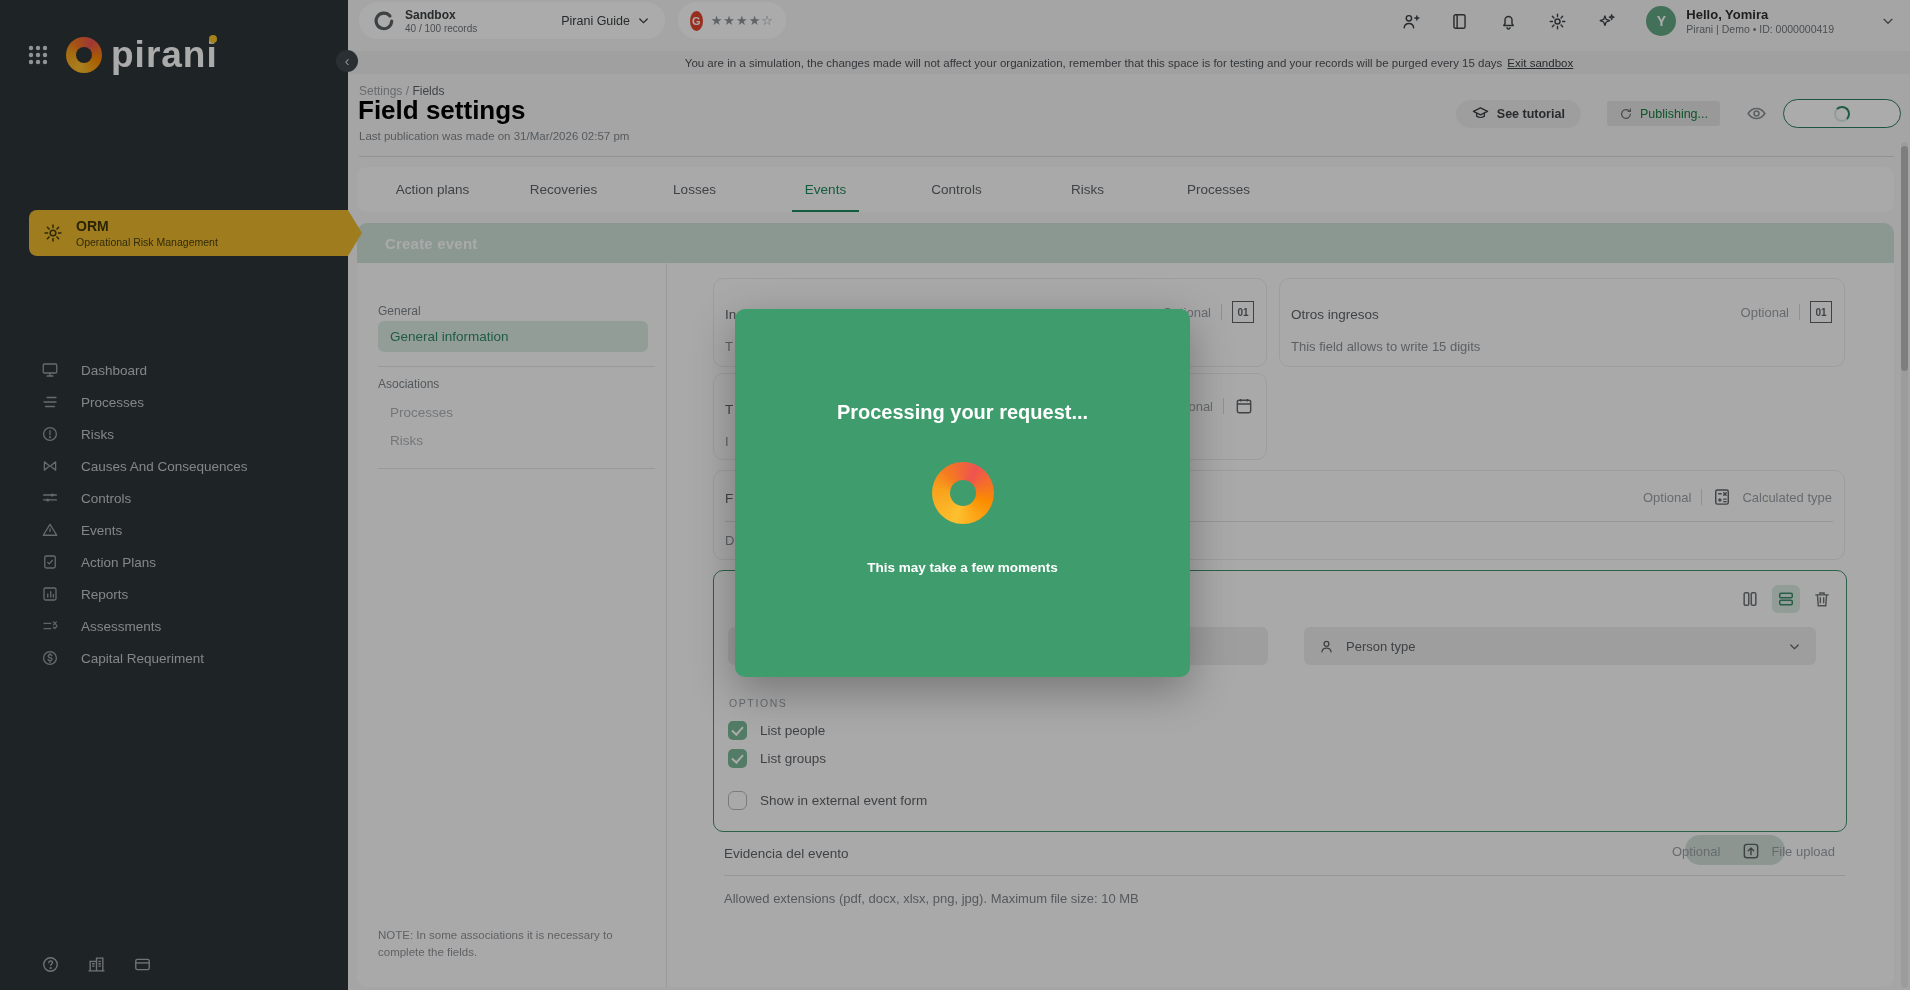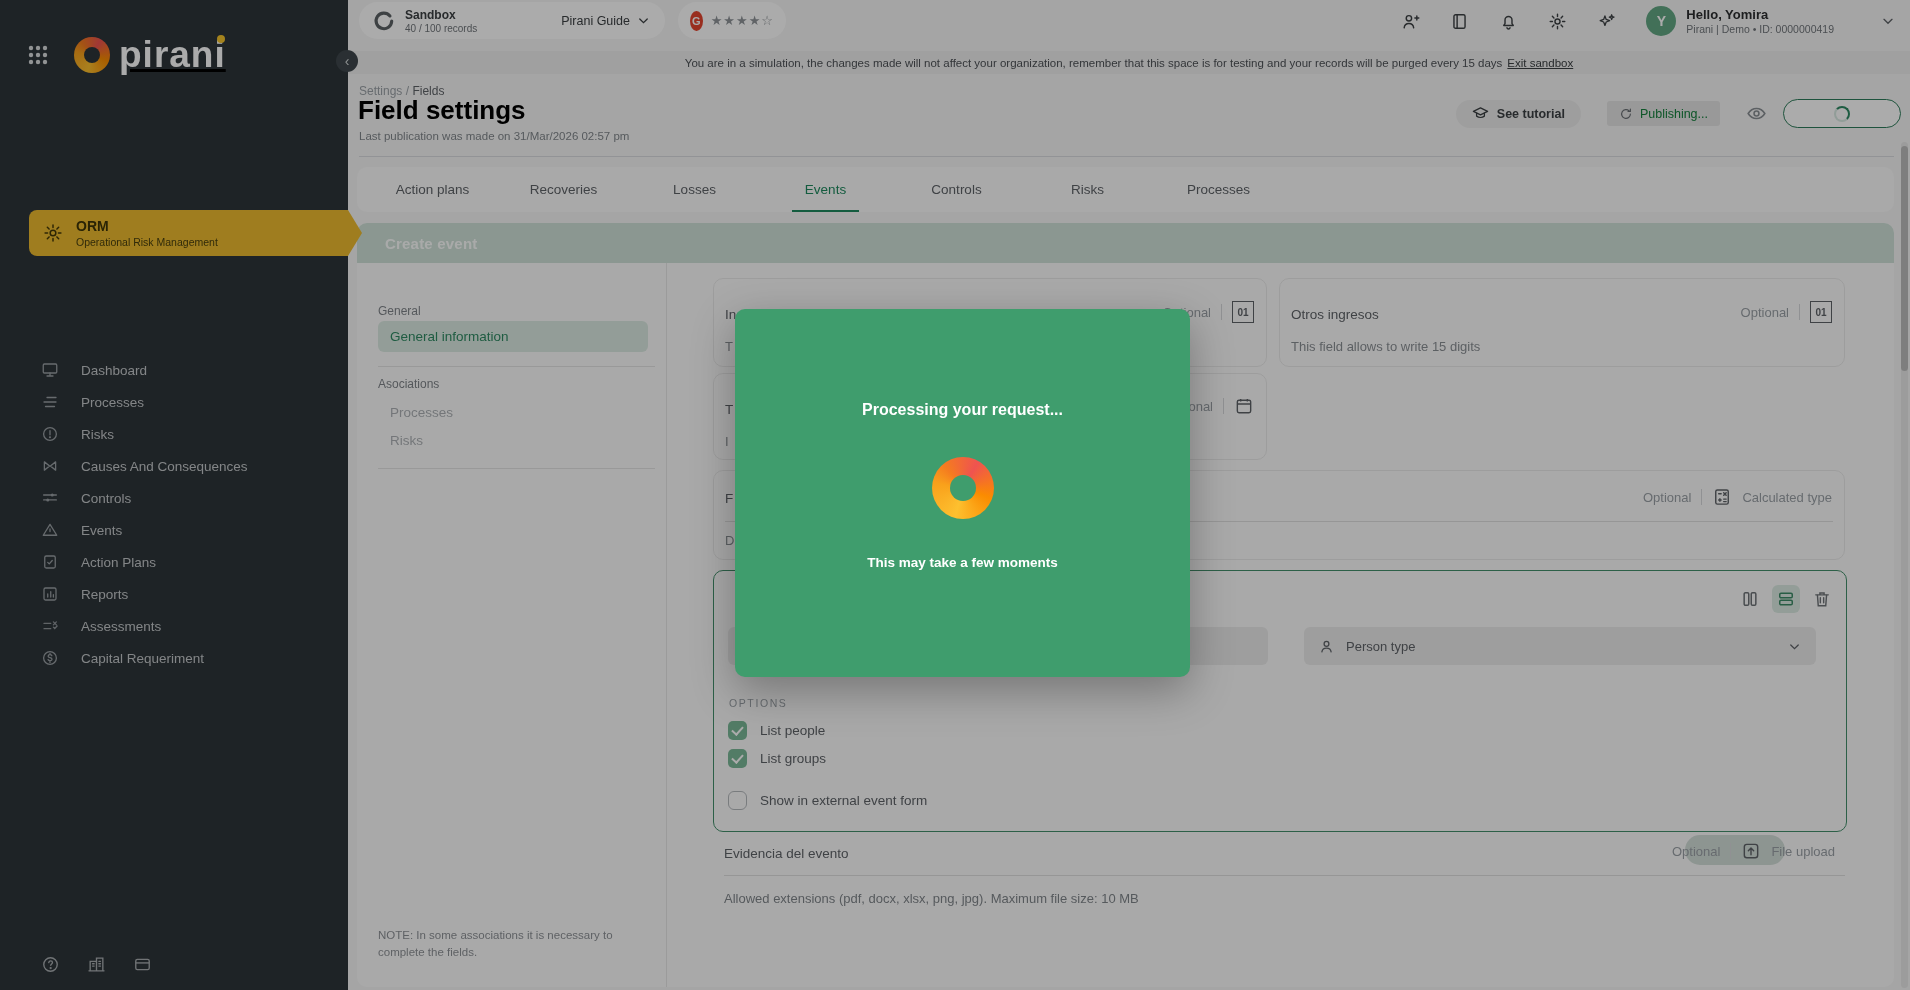--- a/index.html
+++ b/index.html
@@ -2,21 +2,21 @@
 <html><head>
 <meta charset="utf-8">
 <style>
   * { box-sizing: border-box; margin: 0; padding: 0; }
   html,body { width:1910px; height:990px; }
   body { font-family: "Liberation Sans", sans-serif; background:#555; }
   .app { position:relative; width:1910px; height:990px; background:#f7f7f7; overflow:hidden; }
 
   
   .sidebar { position:absolute; left:0; top:0; width:348px; height:990px; background:#2e353a; z-index:10; }
-  .sb-top { position:absolute; top:36px; left:26px; display:flex; align-items:center; gap:24px;text-decoration:underline; }
+  .sb-top { position:absolute; top:36px; left:26px; display:flex; align-items:center; gap:16px; }
   .logo { display:flex; align-items:center; gap:9px; }
   .logo-donut { width:36px; height:36px; border-radius:50%;
     background:conic-gradient(from -40deg,#f57c1f,#ef5350 70deg,#fb8c00 150deg,#fdc02f 235deg,#f9a11b 320deg,#f57c1f); position:relative; }
   .logo-donut::after { content:""; position:absolute; inset:10px; border-radius:50%; background:#2e353a; }
   .logo-text { color:#fff; font-size:37px; font-weight:bold; letter-spacing:1px; line-height:1; position:relative; }
   .logo-text i { font-style:normal; }
   .logo-tittle { position:absolute; right:1px; top:-1px; width:8px; height:8px; border-radius:50%; background:#f5c32c; }
   .collapse-btn { position:absolute; top:50px; left:336px; width:22px; height:22px; border-radius:50%; background:#3f474c;
     color:#d4d8da; display:flex; align-items:center; justify-content:center; font-size:14px; z-index:30; }
   .mgmt-label { position:absolute; top:212px; left:44px; font-size:16px; color:#8e969b; }
@@ -150,21 +150,21 @@
   .evidence-helper { position:absolute; left:11px; top:628px; font-size:13px; color:#80868b; }
 
   
   .scrollbar { position:absolute; right:2px; top:142px; bottom:2px; width:7px; background:#e9e9e9; border-radius:4px; }
   .scroll-thumb { position:absolute; top:4px; width:7px; height:225px; background:#bdbdbd; border-radius:4px; cursor:pointer; }
 
   
   .backdrop { position:absolute; inset:0; background:rgba(0,0,0,0.33); z-index:40; }
   .modal { position:absolute; left:735px; top:309px; width:455px; height:368px; background:#3f9d6d; border-radius:10px;
     z-index:50; box-shadow:0 14px 44px rgba(0,0,0,0.3); text-align:center; }
-  .modal-title { margin-top:92px; font-size:16px; font-weight:bold; color:#fff; }
+  .modal-title { margin-top:92px; font-size:20px; font-weight:bold; color:#fff; }
   .modal-donut { width:62px; height:62px; border-radius:50%; margin:38px auto 0;
     background:conic-gradient(from -40deg,#f57c1f,#ef5350 70deg,#fb8c00 150deg,#fdc02f 235deg,#f9a11b 320deg,#f57c1f);
     position:relative; animation:spin 1.4s linear infinite; }
   .modal-donut::after { content:""; position:absolute; inset:18px; border-radius:50%; background:#3f9d6d; }
   .modal-sub { margin-top:36px; font-size:13.5px; font-weight:bold; color:#fff; }
 </style>
 </head>
 <body>
 
 <div class="app">

